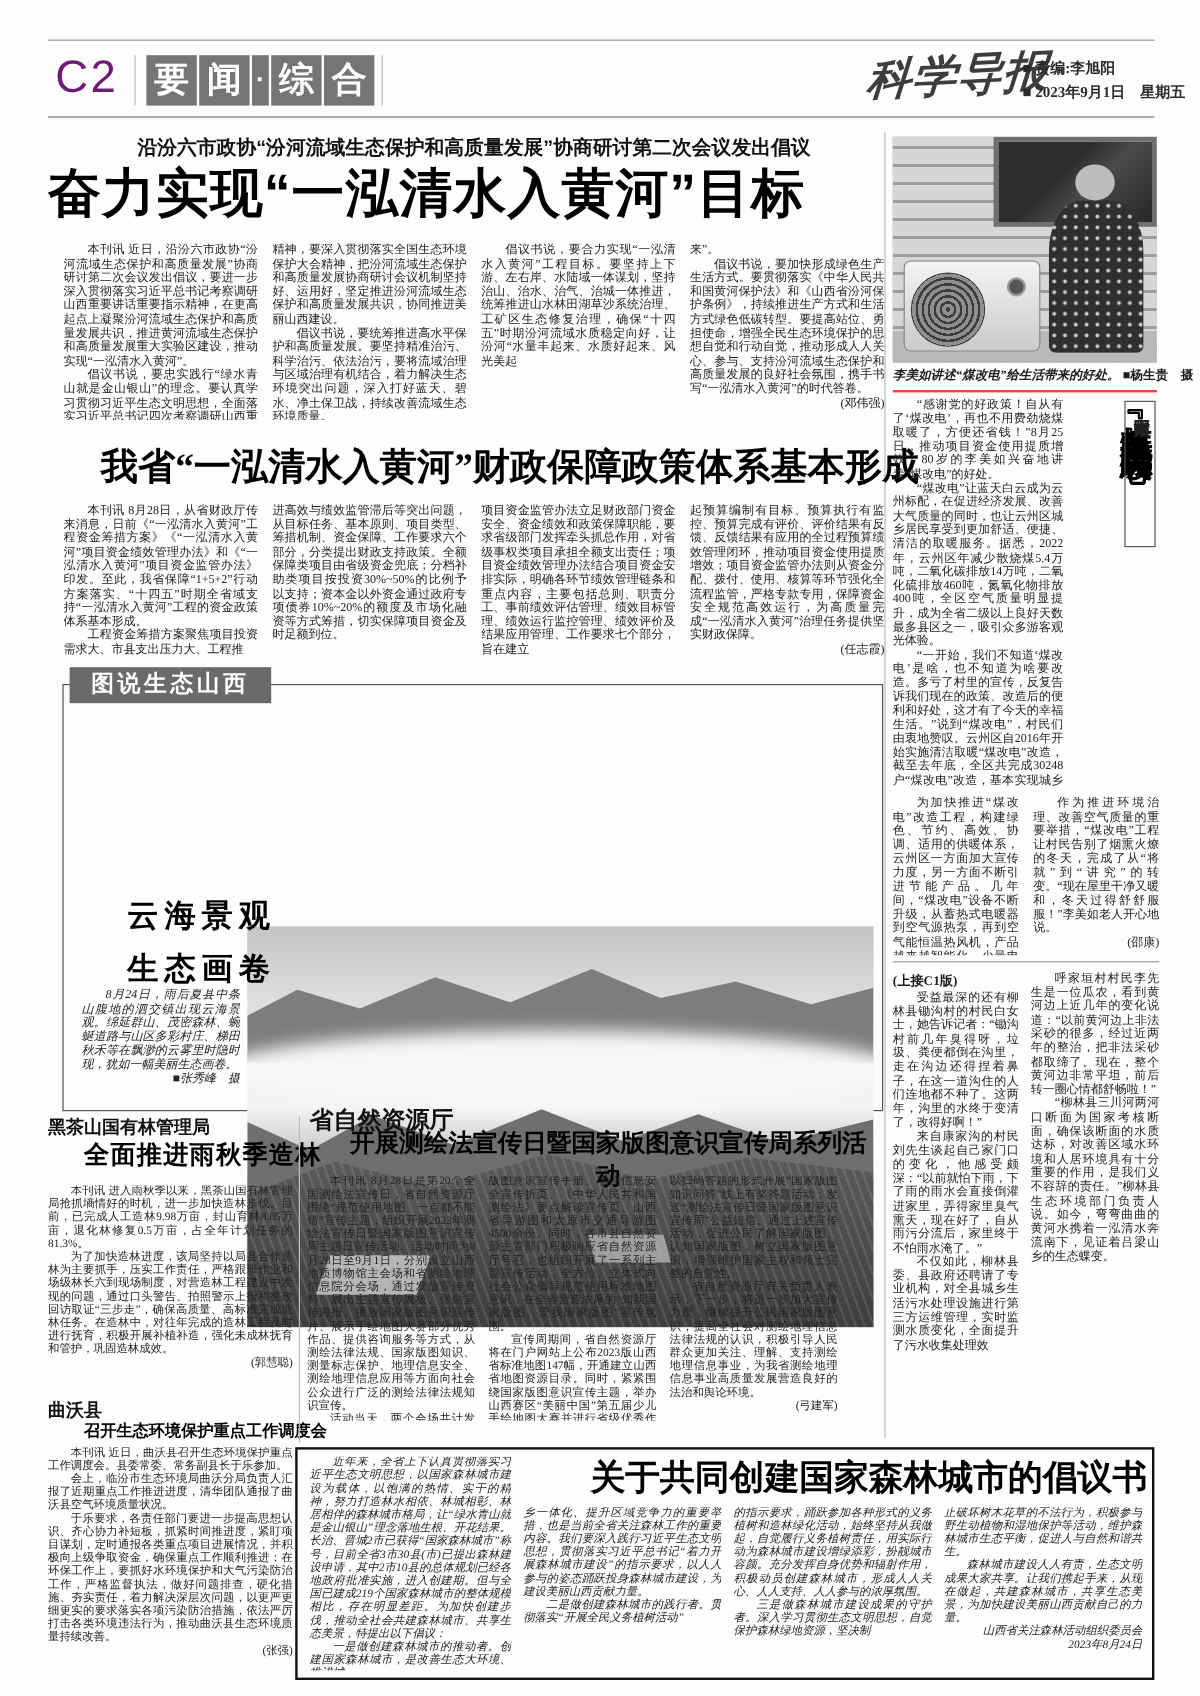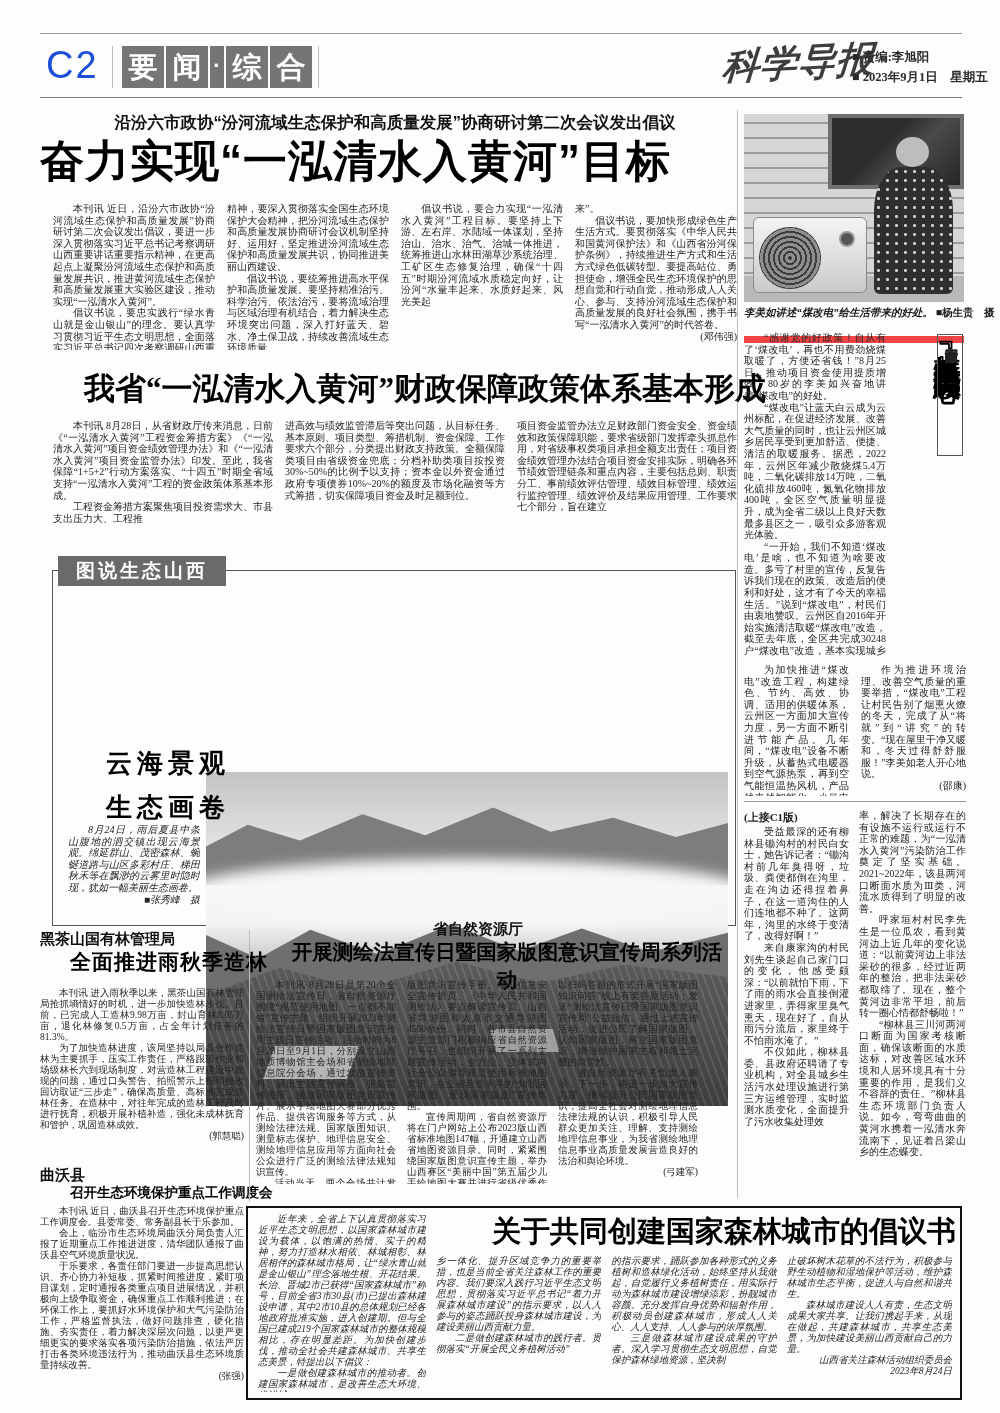--- a/index.html
+++ b/index.html
@@ -27,21 +27,21 @@
   .photo-scene > div { position:absolute; }
   .capline { font-style:italic; font-weight:bold; }
   .hl-serif { font-weight:900; font-family:"Liberation Serif","DejaVu Serif",serif; color:#000;margin-left:30px; }
   .hl-sans  { font-weight:900; font-family:"Liberation Sans","DejaVu Sans",sans-serif; color:#000; }
 </style>
 </head>
 <body>
 
 <div class="abs rule" style="left:40px;top:33px;width:922px;height:1px;"></div>
 
-<div class="abs sans" style="left:46px;top:44px;font-size:38px;letter-spacing:2px;color:#1d4ed8;">C2</div>
+<div class="abs sans" style="left:46px;top:44px;font-size:38px;letter-spacing:2px;color:#701a75;">C2</div>
 
 <div class="abs vrule" style="left:112px;top:46px;width:1px;height:42px;"></div>
 
 <div class="abs sans" style="left:122px;top:46px;display:flex;gap:2px;">
   <div class="sq">要</div>
   <div class="sq">闻</div>
   <div class="sqdot">·</div>
   <div class="sq">综</div>
   <div class="sq">合</div>
 </div>
@@ -91,37 +91,41 @@
   <div style="left:0;bottom:0;width:100%;height:14%;background:#b9b9b9;"></div>
   <div style="right:5%;top:28%;width:36%;height:68%;background:
        radial-gradient(circle at 50% 50%, rgba(220,220,220,.9) 1.2px, transparent 2px) 0 0/9px 9px,#2f2f2f;
        border-radius:34% 34% 6px 6px;"></div>
   <div style="right:16%;top:12%;width:15%;height:16%;background:#bdbdbd;border-radius:50%;"></div>
   <div style="left:4%;top:55%;width:52%;height:40%;background:linear-gradient(#f4f4f4,#cacaca);border-radius:6px;border:1px solid #8a8a8a;"></div>
   <div style="left:7%;top:60%;width:62px;height:62px;border-radius:50%;background:repeating-radial-gradient(circle,#3c3c3c 0 2px,#8f8f8f 2px 5px);"></div>
   <div style="left:43%;top:62%;width:16px;height:16px;border-radius:50%;background:#555;border:2px solid #999;"></div>
 </div>
 
-<div class="abs capline" style="left:744px;top:306px;width:220px;font-size:10.5px;border-bottom:7px solid #ef4444;padding-bottom:16px;white-space:nowrap;">
+<div class="abs capline" style="left:744px;top:306px;width:220px;font-size:10.5px;border-bottom:2px solid #ef4444;padding-bottom:5px;white-space:nowrap;">
   <span>李美如讲述“煤改电”给生活带来的好处。</span>
   <span style="font-style:normal;">■杨生贵　摄</span>
 </div>
 
 <div class="abs hl-serif" style="left:45px;top:368px;width:700px;text-align:center;font-size:31px;">我省“一泓清水入黄河”财政保障政策体系基本形成</div>
 
 <div class="abs colrow" style="left:53px;top:420px;width:684px;height:138px;gap:12px;">
   <div class="bodytext">
       <p>本刊讯 8月28日，从省财政厅传来消息，日前《“一泓清水入黄河”工程资金筹措方案》《“一泓清水入黄河”项目资金绩效管理办法》和《“一泓清水入黄河”项目资金监管办法》印发。至此，我省保障“1+5+2”行动方案落实、“十四五”时期全省域支持“一泓清水入黄河”工程的资金政策体系基本形成。</p>
       <p>工程资金筹措方案聚焦项目投资需求大、市县支出压力大、工程推</p>
     </div>
   <div class="bodytext">
       <p class="cont">进高效与绩效监管滞后等突出问题，从目标任务、基本原则、项目类型、筹措机制、资金保障、工作要求六个部分，分类提出财政支持政策。全额保障类项目由省级资金兜底；分档补助类项目按投资30%~50%的比例予以支持；资本金以外资金通过政府专项债券10%~20%的额度及市场化融资等方式筹措，切实保障项目资金及时足额到位。</p>
     </div>
   <div class="bodytext">
       <p class="cont">项目资金监管办法立足财政部门资金安全、资金绩效和政策保障职能，要求省级部门发挥牵头抓总作用，对省级事权类项目承担全额支出责任；项目资金绩效管理办法结合项目资金安排实际，明确各环节绩效管理链条和重点内容，主要包括总则、职责分工、事前绩效评估管理、绩效目标管理、绩效运行监控管理、绩效评价及结果应用管理、工作要求七个部分，旨在建立</p>
+    </div>
+  <div class="bodytext">
+      <p class="cont">起预算编制有目标、预算执行有监控、预算完成有评价、评价结果有反馈、反馈结果有应用的全过程预算绩效管理闭环，推动项目资金使用提质增效；项目资金监管办法则从资金分配、拨付、使用、核算等环节强化全流程监管，严格专款专用，保障资金安全规范高效运行，为高质量完成“一泓清水入黄河”治理任务提供坚实财政保障。</p>
+      <p class="byl">(任志霞)</p>
     </div>
 </div>
 
 <div class="abs bodytext" style="left:744px;top:332px;width:142px;height:324px;">
     <p>“感谢党的好政策！自从有了‘煤改电’，再也不用费劲烧煤取暖了，方便还省钱！”8月25日，推动项目资金使用提质增效，80岁的李美如兴奋地讲着“煤改电”的好处。</p>
     <p>“煤改电”让蓝天白云成为云州标配，在促进经济发展、改善大气质量的同时，也让云州区城乡居民享受到更加舒适、便捷、清洁的取暖服务。据悉，2022年，云州区年减少散烧煤5.4万吨，二氧化碳排放14万吨，二氧化硫排放460吨，氮氧化物排放400吨，全区空气质量明显提升，成为全省二级以上良好天数最多县区之一，吸引众多游客观光体验。</p>
     <p>“一开始，我们不知道‘煤改电’是啥，也不知道为啥要改造。多亏了村里的宣传，反复告诉我们现在的政策、改造后的便利和好处，这才有了今天的幸福生活。”说到“煤改电”，村民们由衷地赞叹。云州区自2016年开始实施清洁取暖“煤改电”改造，截至去年底，全区共完成30248户“煤改电”改造，基本实现城乡适宜区域全覆盖。</p>
   </div>
 
 <div class="abs vtext hl-serif" style="left:889px;top:332px;width:46px;height:330px;font-size:27px;letter-spacing:2px;">『煤改电』清洁低碳暖民心</div>
@@ -142,21 +146,20 @@
 <div class="abs rule" style="left:744px;top:801px;width:222px;height:1px;"></div>
 
 <div class="abs" style="left:744px;top:810px;font-size:11px;font-weight:bold;">(上接C1版)</div>
 
 <div class="abs bodytext" style="left:744px;top:826px;width:105px;height:370px;">
     <p>受益最深的还有柳林县锄沟村的村民白女士，她告诉记者：“锄沟村前几年臭得呀，垃圾、粪便都倒在沟里，走在沟边还得捏着鼻子，在这一道沟住的人们连地都不种了。这两年，沟里的水终于变清了，改得好啊！”</p>
     <p>来自康家沟的村民刘先生谈起自己家门口的变化，他感受颇深：“以前就怕下雨，下了雨的雨水会直接倒灌进家里，弄得家里臭气熏天，现在好了，自从雨污分流后，家里终于不怕雨水淹了。”</p>
     <p>不仅如此，柳林县委、县政府还聘请了专业机构，对全县城乡生活污水处理设施进行第三方运维管理，实时监测水质变化，全面提升了污水收集处理效</p>
   </div>
 <div class="abs bodytext" style="left:859px;top:810px;width:107px;height:386px;">
-    <p class="cont">率，解决了长期存在的有设施不运行或运行不正常的难题，为“一泓清水入黄河”污染防治工作奠定了坚实基础。2021~2022年，该县两河口断面水质为Ⅲ类，河流水质得到了明显的改善。</p>
     <p>呼家垣村村民李先生是一位瓜农，看到黄河边上近几年的变化说道：“以前黄河边上非法采砂的很多，经过近两年的整治，把非法采砂都取缔了。现在，整个黄河边非常平坦，前后转一圈心情都舒畅啦！”</p>
     <p>“柳林县三川河两河口断面为国家考核断面，确保该断面的水质达标，对改善区域水环境和人居环境具有十分重要的作用，是我们义不容辞的责任。”柳林县生态环境部门负责人说。如今，弯弯曲曲的黄河水携着一泓清水奔流南下，见证着吕梁山乡的生态蝶变。</p>
   </div>
 
 <div class="abs" style="left:52px;top:570px;width:684px;height:356px;border:1px solid #555;"></div>
 
 <div class="abs sans" style="left:58px;top:556px;width:168px;height:30px;background:#6a6a6a;color:#fff;
      font-size:19px;font-weight:bold;letter-spacing:3px;text-align:center;line-height:30px;">图说生态山西</div>
 
 <div class="abs photo-scene" style="left:206px;top:584px;width:522px;height:334px;background:linear-gradient(#c4c4c4,#ededed 30%,#f4f4f4 45%,#8f8f8f 72%,#616161);">
@@ -193,21 +196,21 @@
 <div class="abs hl-serif" style="left:40px;top:1184px;width:204px;font-size:13.5px;">召开生态环境保护重点工作调度会</div>
 <div class="abs bodytext small95" style="left:40px;top:1206px;width:204px;height:192px;">
     <p>本刊讯 近日，曲沃县召开生态环境保护重点工作调度会。县委常委、常务副县长于乐参加。</p>
     <p>会上，临汾市生态环境局曲沃分局负责人汇报了近期重点工作推进进度，清华团队通报了曲沃县空气环境质量状况。</p>
     <p>于乐要求，各责任部门要进一步提高思想认识、齐心协力补短板，抓紧时间推进度，紧盯项目谋划，定时通报各类重点项目进展情况，并积极向上级争取资金，确保重点工作顺利推进；在环保工作上，要抓好水环境保护和大气污染防治工作，严格监督执法，做好问题排查，硬化措施、夯实责任，着力解决深层次问题，以更严更细更实的要求落实各项污染防治措施，依法严厉打击各类环境违法行为，推动曲沃县生态环境质量持续改善。</p>
     <p class="byl">(张强)</p>
   </div>
 
 <div class="abs vrule" style="left:249px;top:930px;width:1px;height:272px;"></div>
 
-<div class="abs sans kicker" style="left:258px;top:920px;width:440px;text-align:center;font-size:15px;">省自然资源厅</div>
+<div class="abs sans kicker" style="left:258px;top:920px;width:440px;font-size:20px;">省自然资源厅</div>
 <div class="abs hl-serif" style="left:256px;top:938px;width:442px;text-align:center;font-size:20.5px;">开展测绘法宣传日暨国家版图意识宣传周系列活动</div>
 
 <div class="abs colrow" style="left:256px;top:980px;width:442px;height:204px;gap:11px;">
   <div class="bodytext small95">
       <p>本刊讯 8月28日是第20个全国测绘法宣传日，省自然资源厅围绕“规范使用地图　一点都不能错”宣传主题，组织开展2023年测绘法宣传日暨国家版图意识宣传周主题日宣传活动。活动时间为8月28日至9月1日，分别设立山西地质博物馆主会场和省测绘地理信息院分会场，通过发放宣传资料、展出主题宣传展板、张贴宣传海报、播放国家版图意识宣传片、展示手绘地图大赛部分优秀作品、提供咨询服务等方式，从测绘法律法规、国家版图知识、测量标志保护、地理信息安全、测绘地理信息应用等方面向社会公众进行广泛的测绘法律法规知识宣传。</p>
       <p>活动当天，两个会场共计发放国家</p>
     </div>
   <div class="bodytext small95">
       <p class="cont">版图意识宣传手册、地理信息安全宣传折页、《中华人民共和国测绘法》要点解读宣传页、山西省导游图和太原市交通导游图4500余份。同时，各市县自然资源主管部门积极响应省自然资源厅号召，也组织开展了一系列主题宣传活动，全方位、立体式向社会公众倡导规范使用标准地图意识，在全省营造浓厚的“知我国家版图、爱我国家版图”宣传氛围。</p>
       <p>宣传周期间，省自然资源厅将在门户网站上公布2023版山西省标准地图147幅，开通建立山西省地图资源目录。同时，紧紧围绕国家版图意识宣传主题，举办山西赛区“美丽中国”第五届少儿手绘地图大赛并进行省级优秀作品评选；在山西地质博物馆微信公众平台</p>

